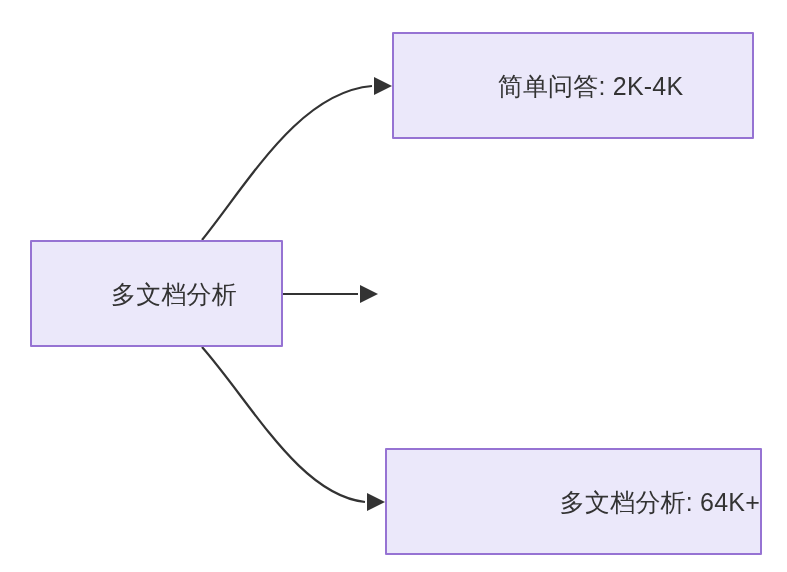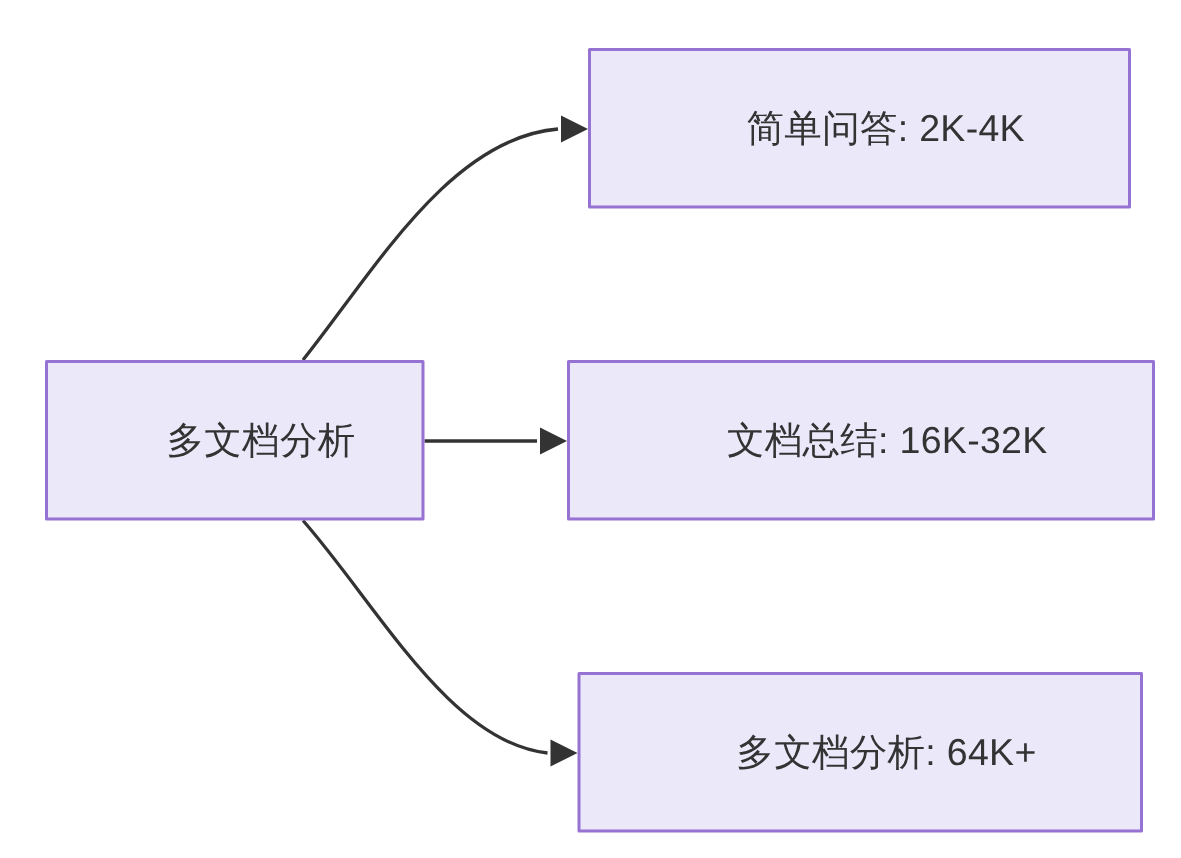--- a/index.html
+++ b/index.html
@@ -64,20 +64,21 @@
     left: 378px;
     top: 240px;
     width: 392px;
     height: 107px;
   }
   #node-multi-doc {
     left: 385px;
     top: 448px;
     width: 377px;
     height: 107px;
+    justify-content: flex-end;
   }
   .edge-path {
     fill: none;
     stroke: #333333;
     stroke-width: 2.2;
   }
   .arrow-head {
     fill: #333333;
   }
 </style>
@@ -106,21 +107,18 @@
   </svg>
 
   <div class="node" id="node-source">
     <span class="node-label">多文档分析</span>
   </div>
 
   <div class="node" id="node-simple-qa">
     <span class="node-label">简单问答: 2K-4K</span>
   </div>
 
-  <div class="node" id="node-doc-summary">
-    <span class="node-label">文档总结: 16K-32K</span>
-  </div>
 
   <div class="node" id="node-multi-doc">
     <span class="node-label">多文档分析: 64K+</span>
   </div>
 
 </div>
 
 </body></html>

